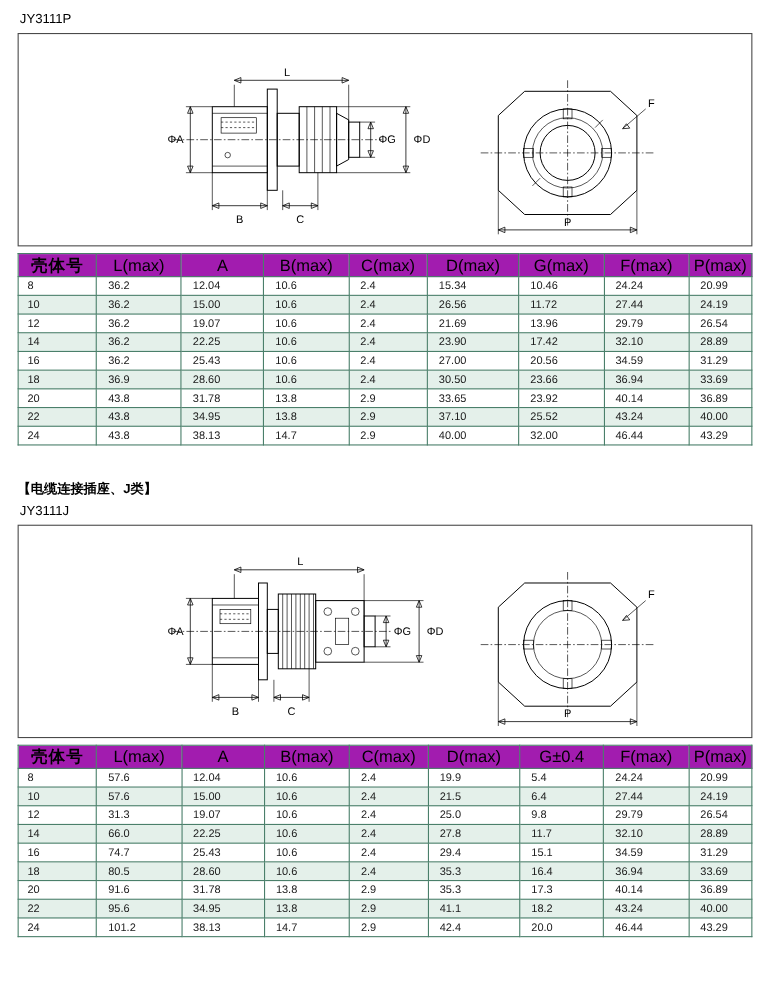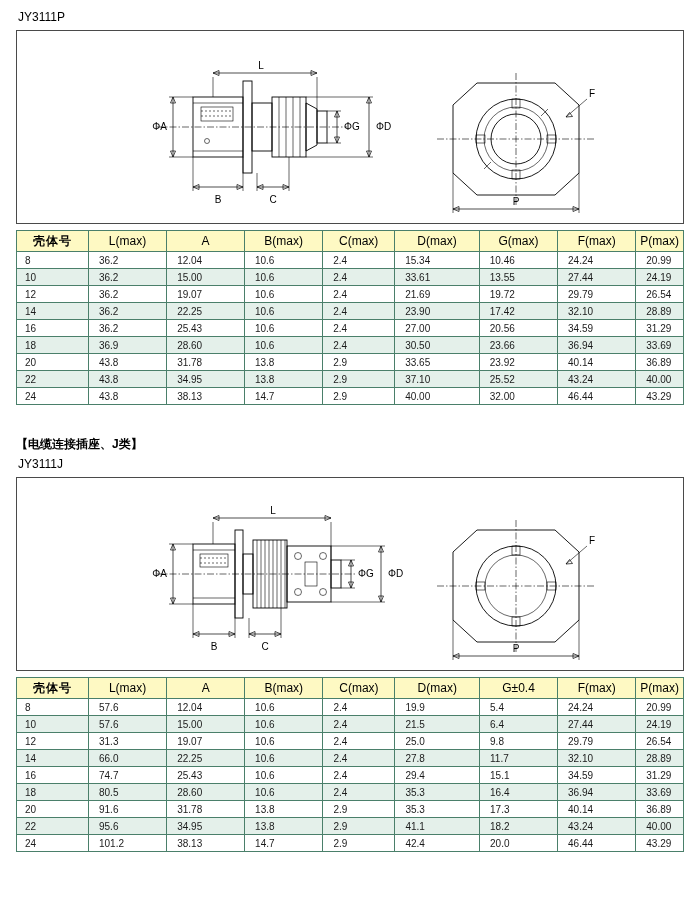--- a/index.html
+++ b/index.html
@@ -57,23 +57,23 @@
   table.spec th, table.spec td {
     border: 1px solid #4a7f6a;
     height: 16px;
     padding: 0 4px;
     text-align: left;
     color: #1a1a1a;
     font-weight: normal;
     white-space: nowrap;
   }
   table.spec thead th {
-    background: #fef9c3;
+    background: #a21caf;
     text-align: center;
-    font-size: 12px;
+    font-size: 15px;
     height: 20px;
     color: #000;
   }
   table.spec thead th.first {
     font-weight: bold;
     letter-spacing: 1px;
   }
   table.spec tbody tr:nth-child(odd) td {
     background: #ffffff;
   }
@@ -234,33 +234,33 @@
         <td>10.46</td>
         <td>24.24</td>
         <td>20.99</td>
       </tr>
       <tr>
         <td class="shell">10</td>
         <td>36.2</td>
         <td>15.00</td>
         <td>10.6</td>
         <td>2.4</td>
-        <td>33.61</td>
-        <td>13.55</td>
+        <td>26.56</td>
+        <td>11.72</td>
         <td>27.44</td>
         <td>24.19</td>
       </tr>
       <tr>
         <td class="shell">12</td>
         <td>36.2</td>
         <td>19.07</td>
         <td>10.6</td>
         <td>2.4</td>
         <td>21.69</td>
-        <td>19.72</td>
+        <td>13.96</td>
         <td>29.79</td>
         <td>26.54</td>
       </tr>
       <tr>
         <td class="shell">14</td>
         <td>36.2</td>
         <td>22.25</td>
         <td>10.6</td>
         <td>2.4</td>
         <td>23.90</td>

